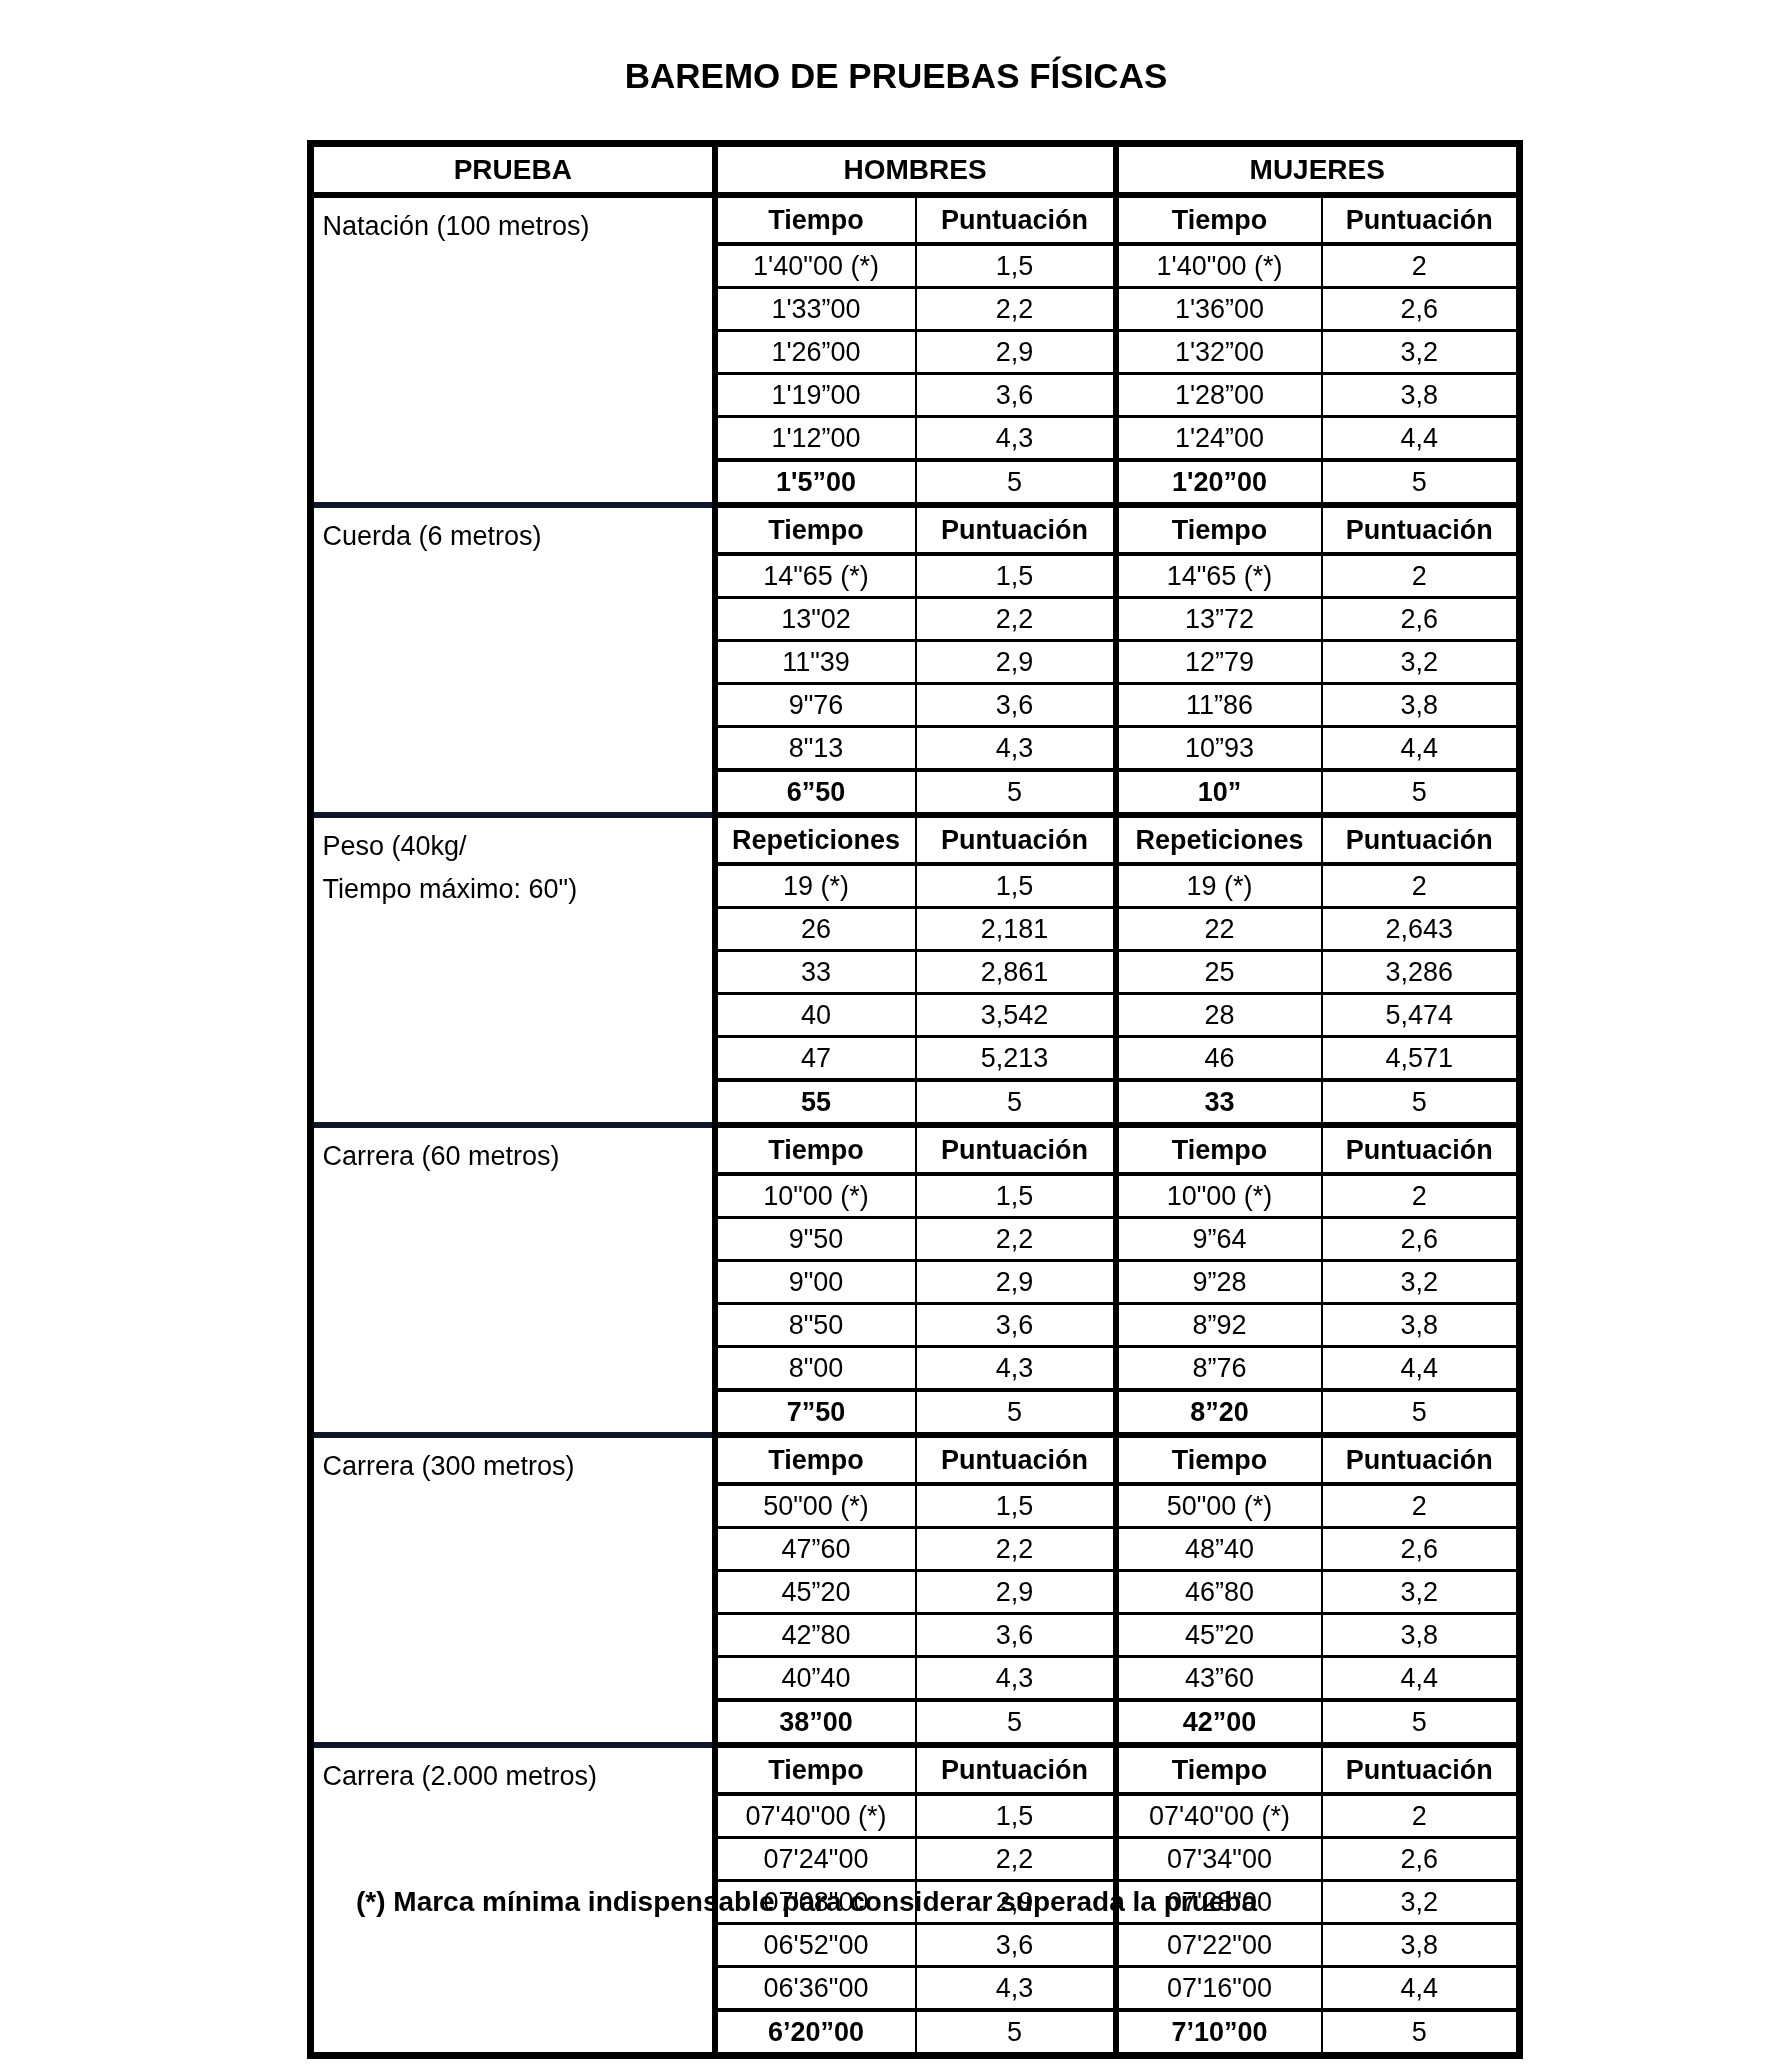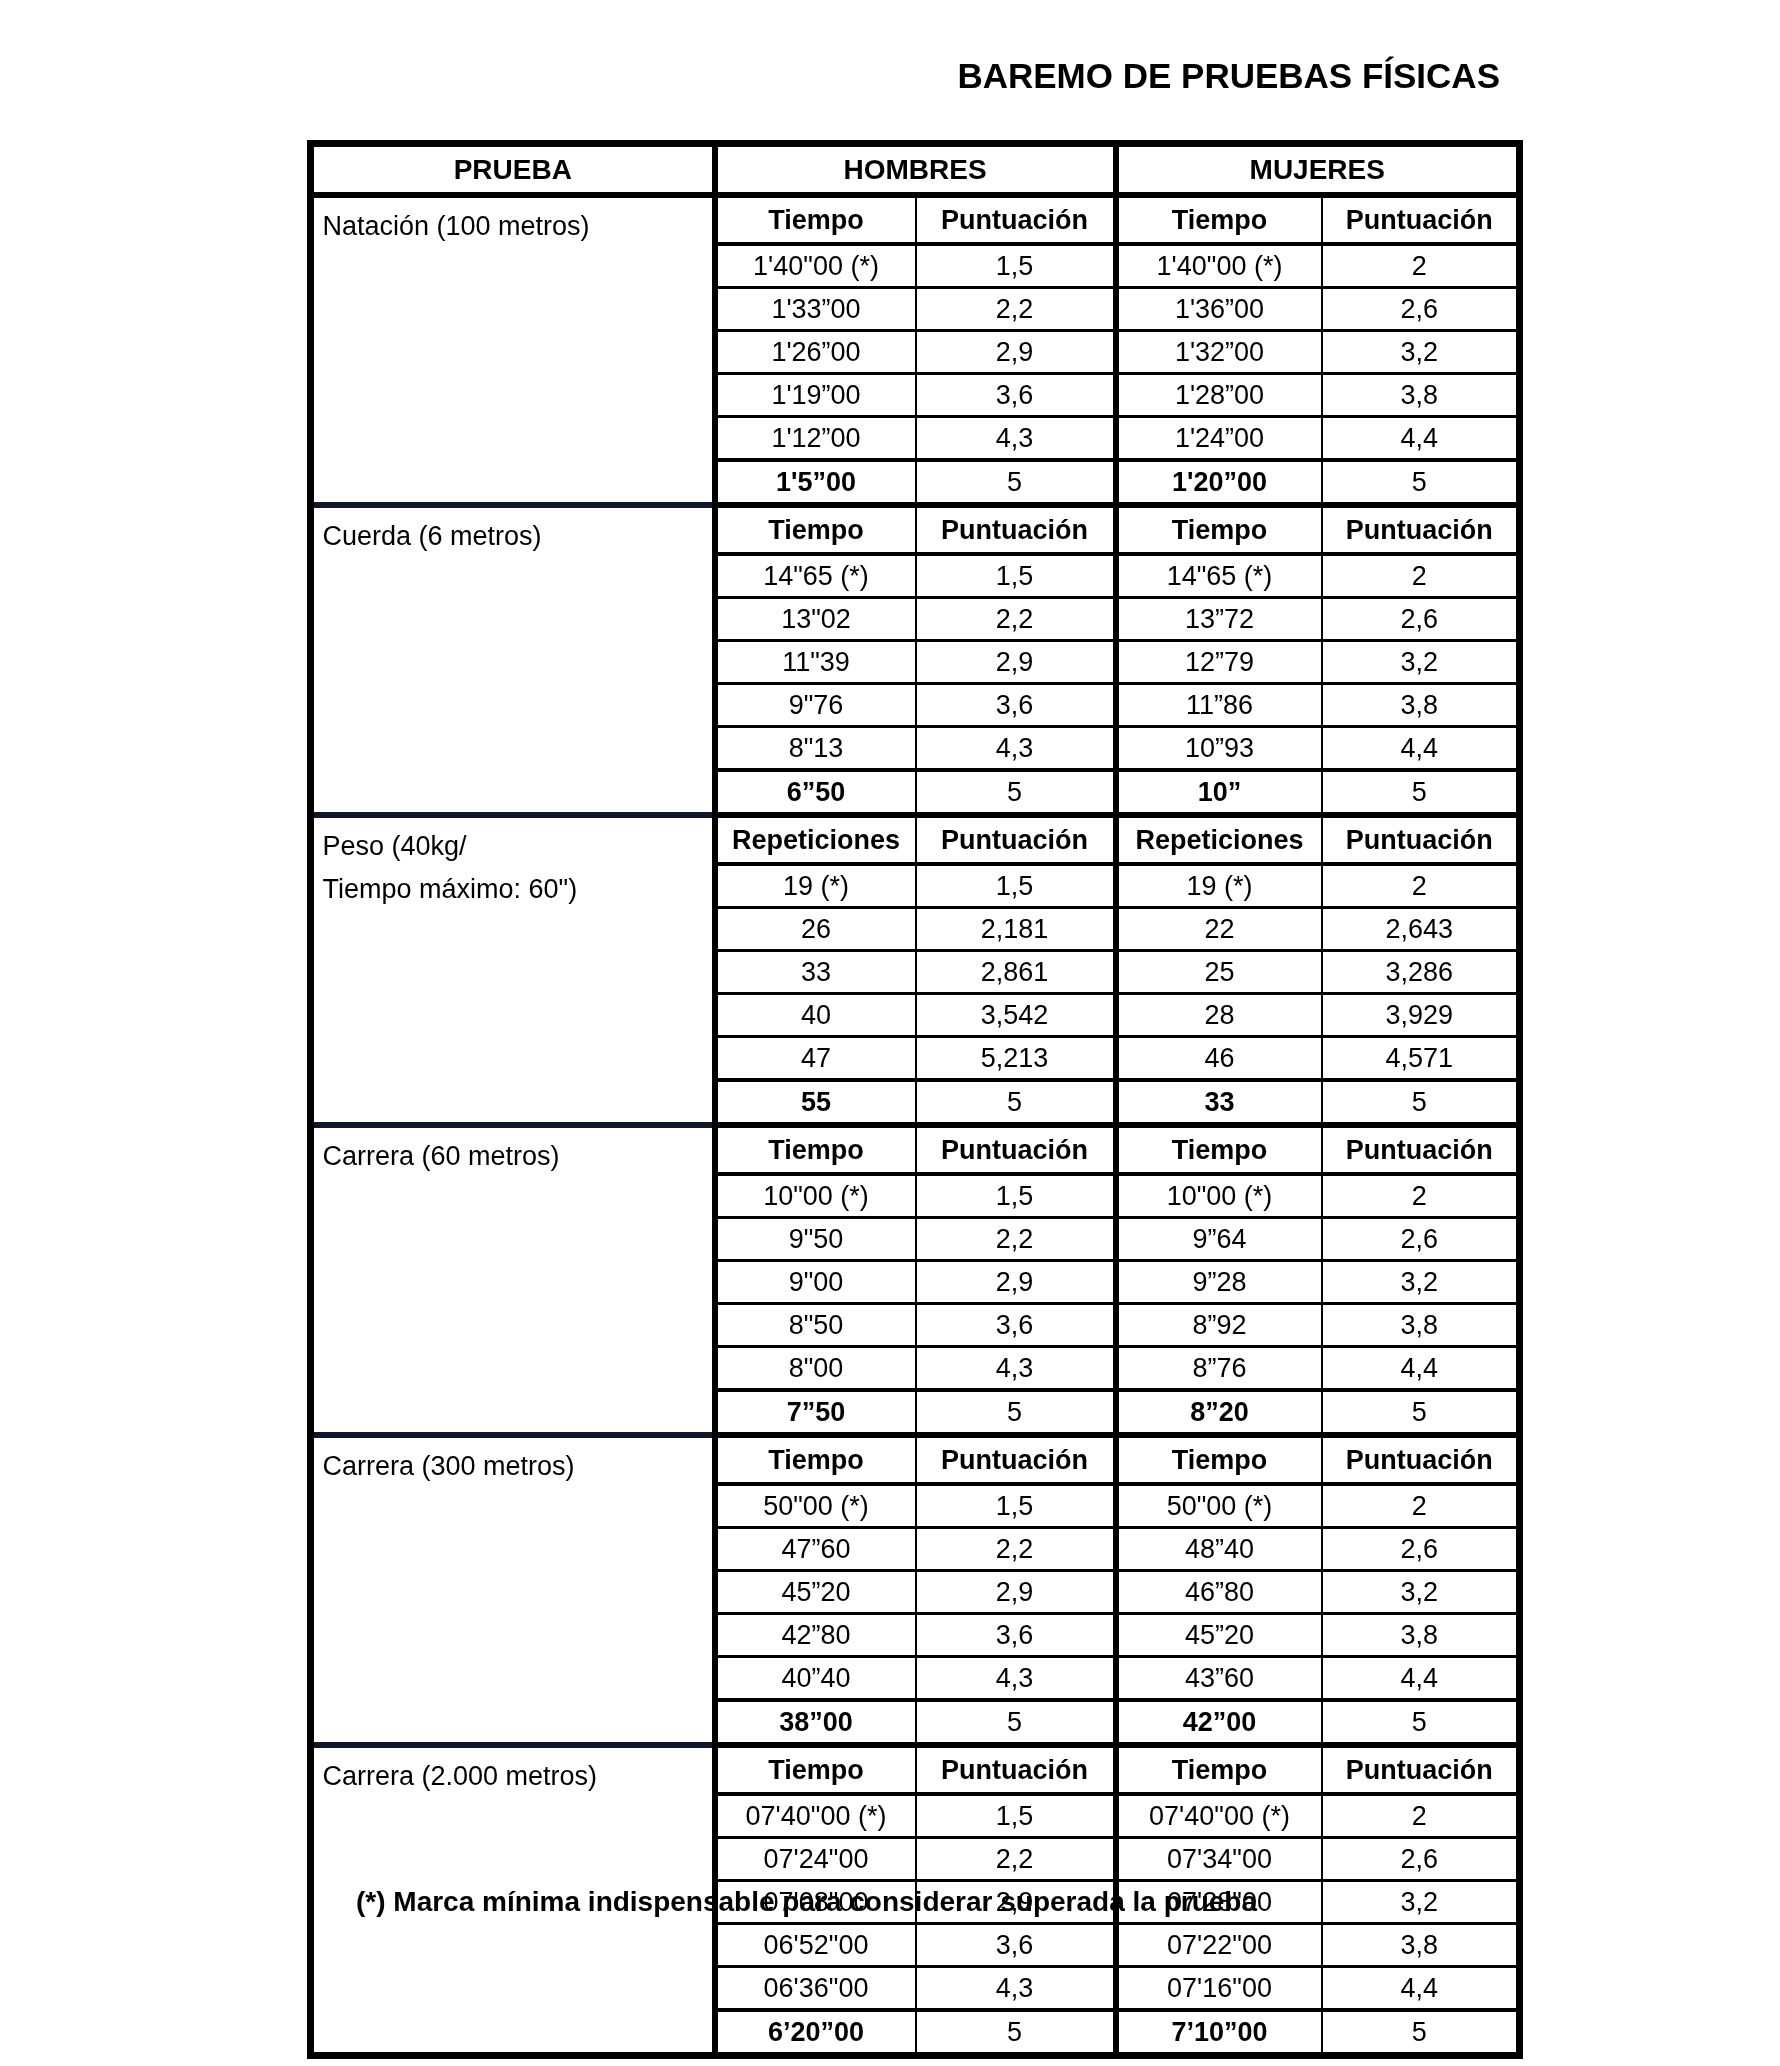--- a/index.html
+++ b/index.html
@@ -15,21 +15,21 @@
     color: #000000;
     font-family: "Liberation Sans", sans-serif;
     overflow: hidden;
   }
   .doc-title {
     position: absolute;
     top: 56px;
     left: 292px;
     width: 1208px;
     margin: 0;
-    text-align: right;
+    text-align: center;
     font-size: 35px;
     font-weight: bold;
     letter-spacing: 0px;
   }
   table.baremo {
     position: absolute;
     left: 307px;
     top: 140px;
     width: 1208px;
     border-collapse: collapse;
@@ -222,21 +222,21 @@
         <tr>
           <td class="data c2">33</td>
           <td class="data c3">2,861</td>
           <td class="data c4">25</td>
           <td class="data c5">3,286</td>
         </tr>
         <tr>
           <td class="data c2">40</td>
           <td class="data c3">3,542</td>
           <td class="data c4">28</td>
-          <td class="data c5">3,929</td>
+          <td class="data c5">5,474</td>
         </tr>
         <tr>
           <td class="data c2">47</td>
           <td class="data c3">5,213</td>
           <td class="data c4">46</td>
           <td class="data c5">4,571</td>
         </tr>
         <tr>
           <td class="data c2 final val-bold">55</td>
           <td class="data c3 final">5</td>

